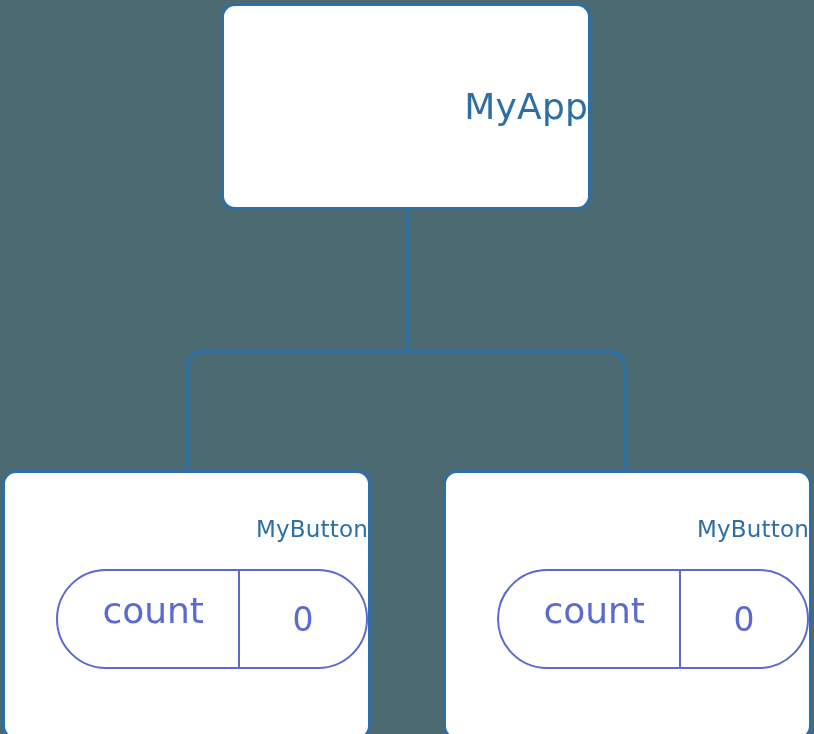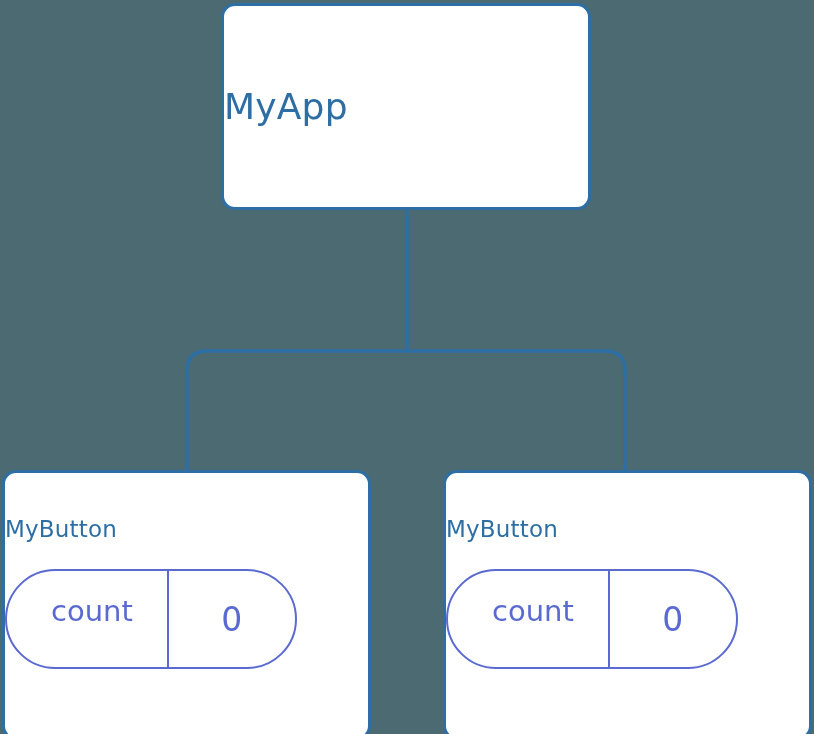--- a/index.html
+++ b/index.html
@@ -28,21 +28,21 @@
     height: 734px;
   }
   .node {
     position: absolute;
     box-sizing: border-box;
     background: #ffffff;
     border: 3px solid #2d6fa5;
     border-radius: 14px;
     display: flex;
     flex-direction: column;
-    align-items: flex-start;
+    align-items: flex-end;
   }
   .node-root {
     left: 221px;
     top: 3px;
     width: 370px;
     height: 207px;
     justify-content: center;
   }
   .node-child-left {
     left: 2px;
@@ -81,21 +81,21 @@
     border-radius: 52px;
     background: #ffffff;
     overflow: hidden;
   }
   .state-key {
     display: flex;
     align-items: center;
     justify-content: center;
     padding: 0 34px 16px 44px;
     color: #5b6ad0;
-    font-size: 29px;
+    font-size: 36px;
     line-height: 1;
     white-space: nowrap;
   }
   .state-divider {
     width: 2px;
     background: #5b6ad0;
     flex: 0 0 auto;
   }
   .state-value {
     display: flex;

